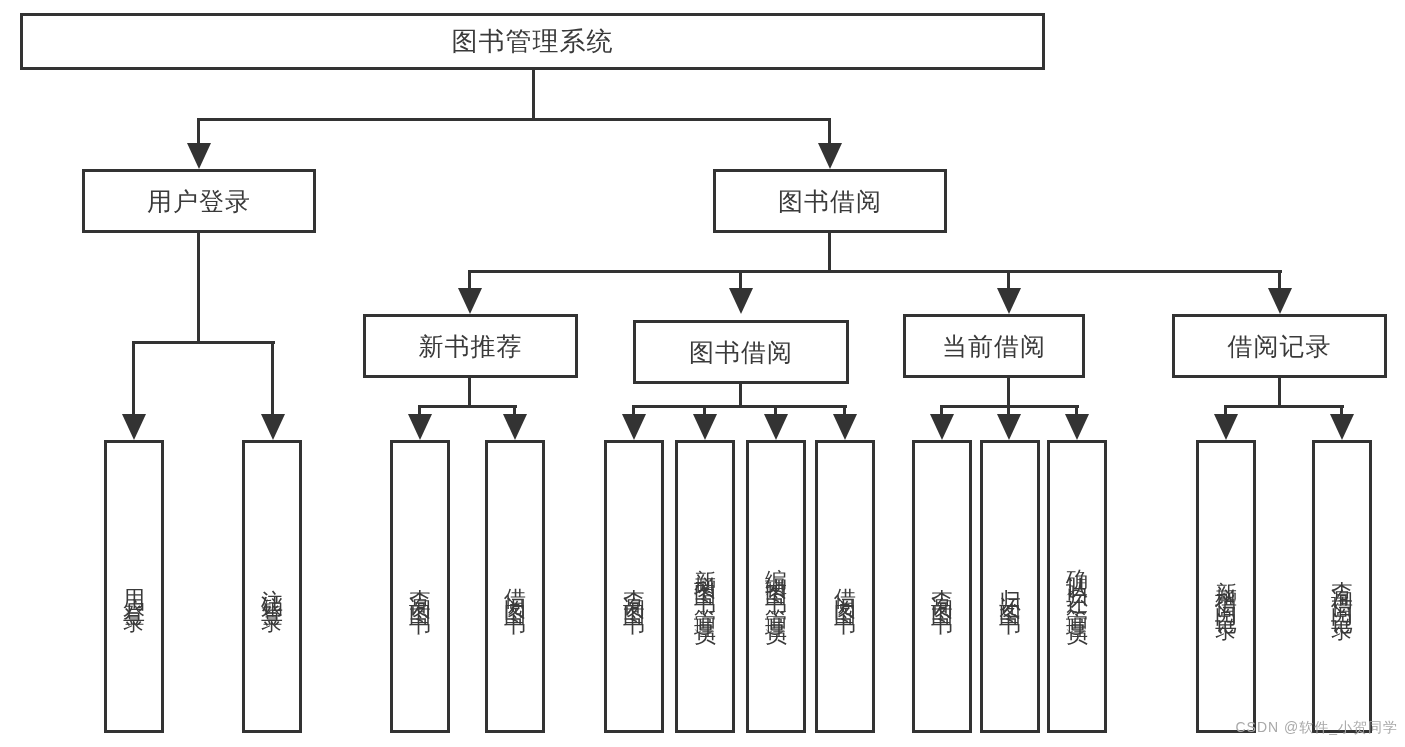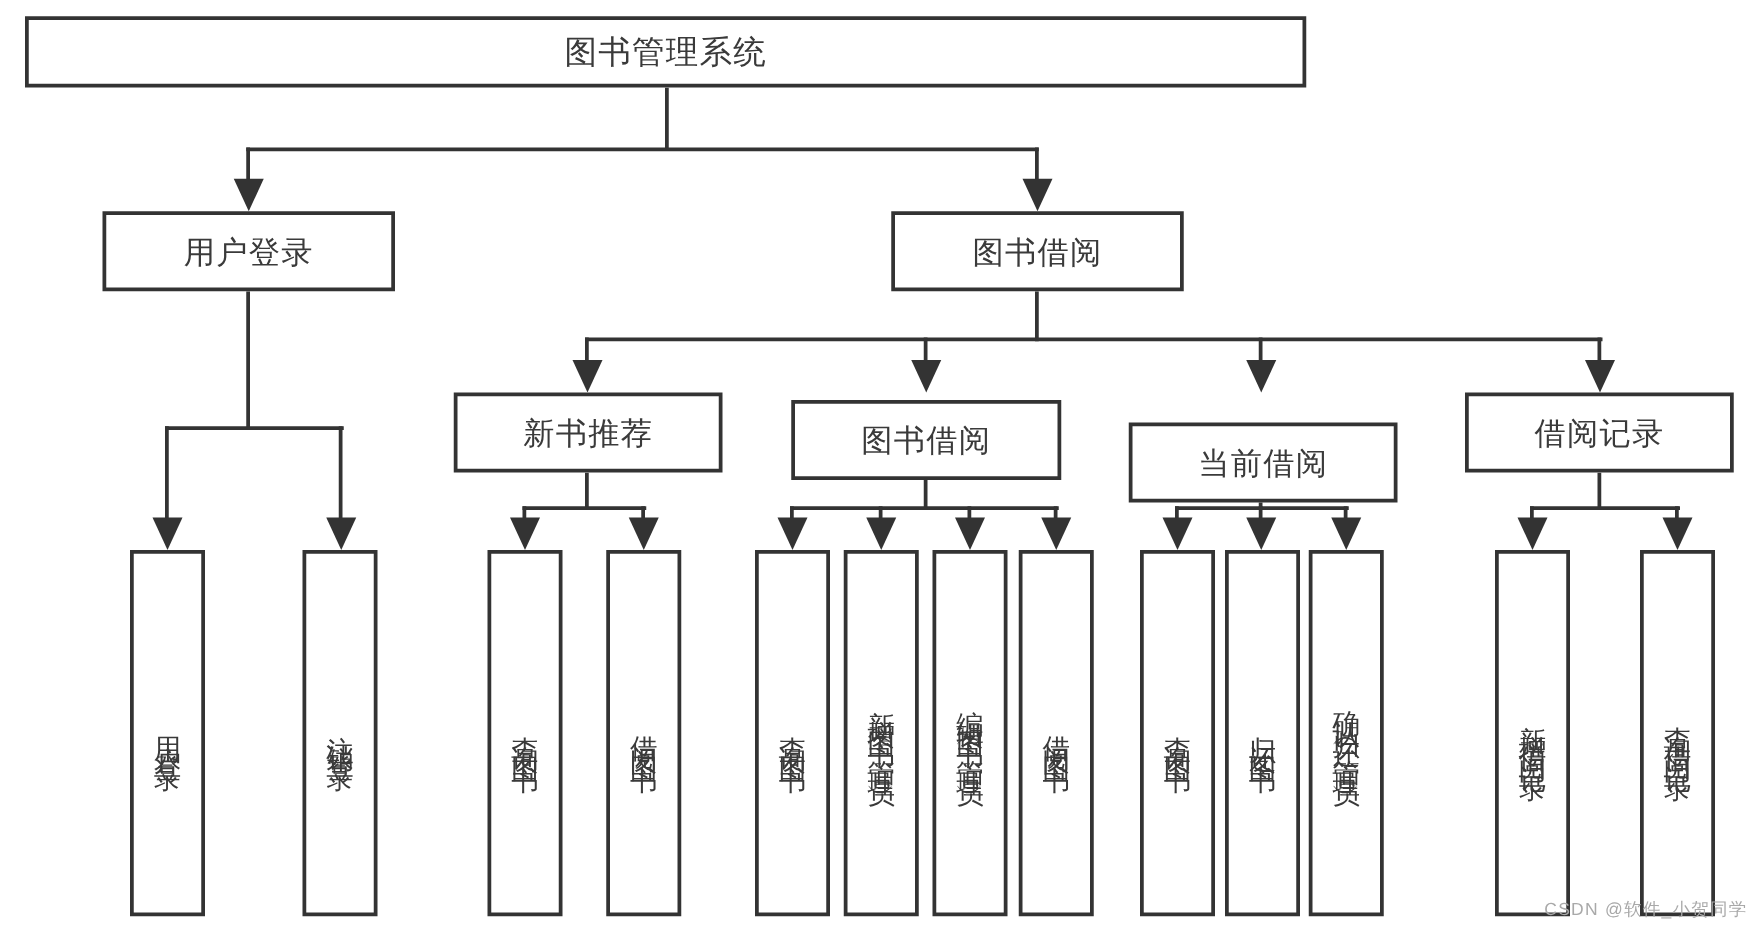--- a/index.html
+++ b/index.html
@@ -141,21 +141,21 @@
   <div class="box hbox" style="left:713px; top:169px; width:234px; height:64px;">
     <span>图书借阅</span>
   </div>
 
   <div class="box hbox" style="left:363px; top:314px; width:215px; height:64px;">
     <span>新书推荐</span>
   </div>
   <div class="box hbox" style="left:633px; top:320px; width:216px; height:64px;">
     <span>图书借阅</span>
   </div>
-  <div class="box hbox" style="left:903px; top:314px; width:215px; height:64px;margin-top:24px;">
+  <div class="box hbox" style="left:903px; top:314px; width:182px; height:64px;">
     <span>当前借阅</span>
   </div>
   <div class="box hbox" style="left:1172px; top:314px; width:215px; height:64px;">
     <span>借阅记录</span>
   </div>
 
   <div class="box vbox" style="left:104px; top:440px; width:60px; height:293px;">
     <span>用户登录</span>
   </div>
   <div class="box vbox" style="left:242px; top:440px; width:60px; height:293px;">

